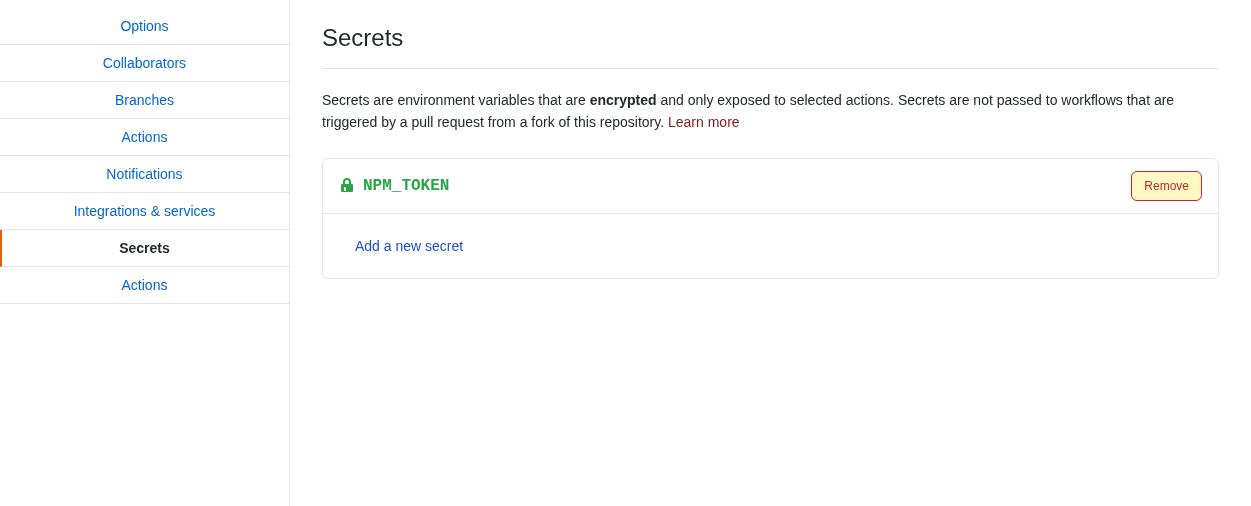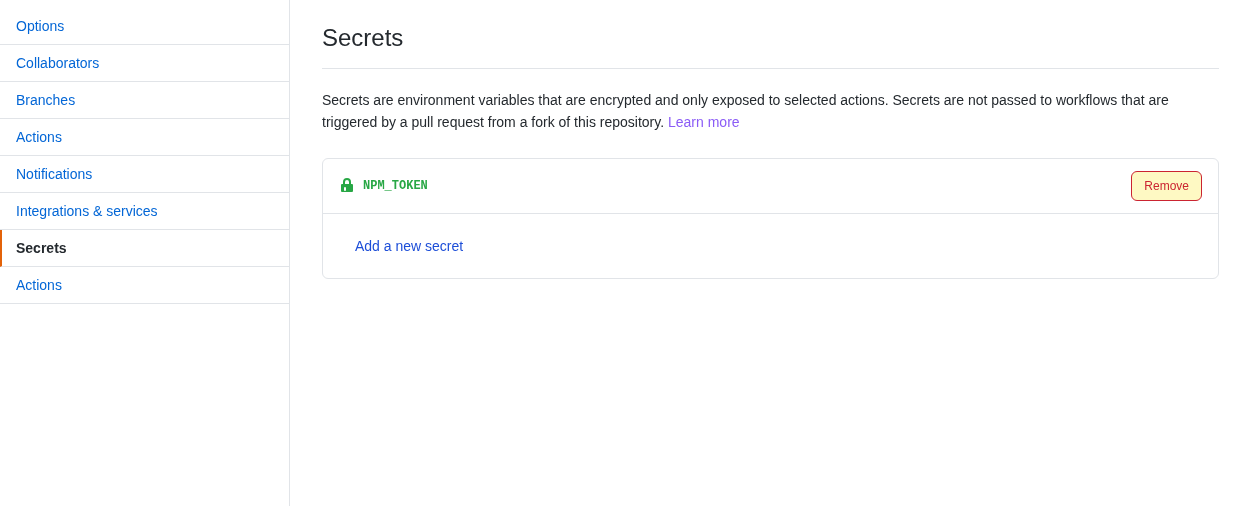--- a/index.html
+++ b/index.html
@@ -17,20 +17,21 @@
       min-height: 506px;
       width: 1251px;
     }
 
     
     .sidebar {
       width: 290px;
       min-width: 290px;
       border-right: 1px solid #e1e4e8;
       padding: 8px 0;
+      text-align: center;
     }
 
     .sidebar-item {
       display: block;
       padding: 10px 16px;
       color: #0366d6;
       text-decoration: none;
       border-bottom: 1px solid #e1e4e8;
       cursor: pointer;
       font-size: 14px;
@@ -65,25 +66,25 @@
 
     .description {
       font-size: 14px;
       color: #24292e;
       line-height: 1.6;
       margin-bottom: 24px;
       max-width: 920px;
     }
 
     .description strong {
-      font-weight: 400;
+      font-weight: 700;
     }
 
     .description a {
-      color: #8b5cf6;
+      color: #7f1d1d;
       text-decoration: none;
     }
 
     
     .secrets-container {
       border: 1px solid #e1e4e8;
       border-radius: 6px;
       max-width: 920px;
     }
 
@@ -102,21 +103,21 @@
       color: #28a745;
       margin-right: 8px;
       font-size: 16px;
       display: inline-flex;
       align-items: center;
     }
 
     .secret-name {
       color: #28a745;
       font-family: SFMono-Regular, Consolas, "Liberation Mono", Menlo, monospace;
-      font-size: 12px;
+      font-size: 16px;
       font-weight: 600;
       flex: 1;
     }
 
     .remove-button {
       padding: 5px 12px;
       font-size: 12px;
       color: #cb2431;
       background: #fef9c3;
       border: 1px solid #cb2431;

